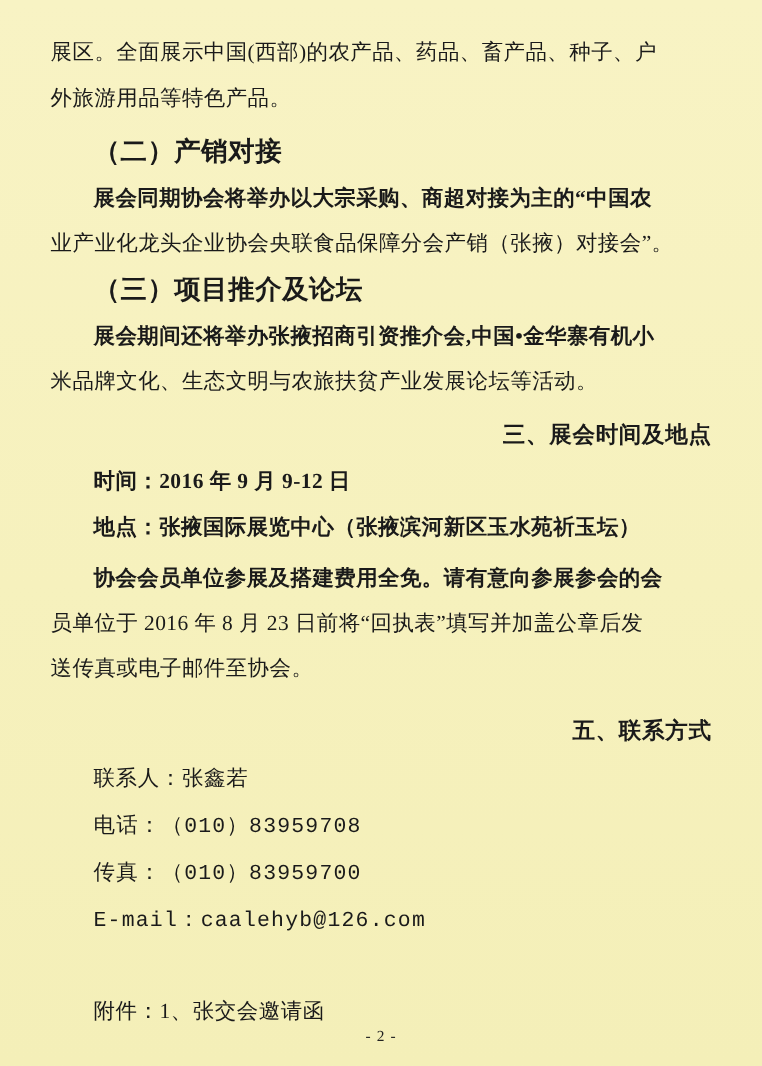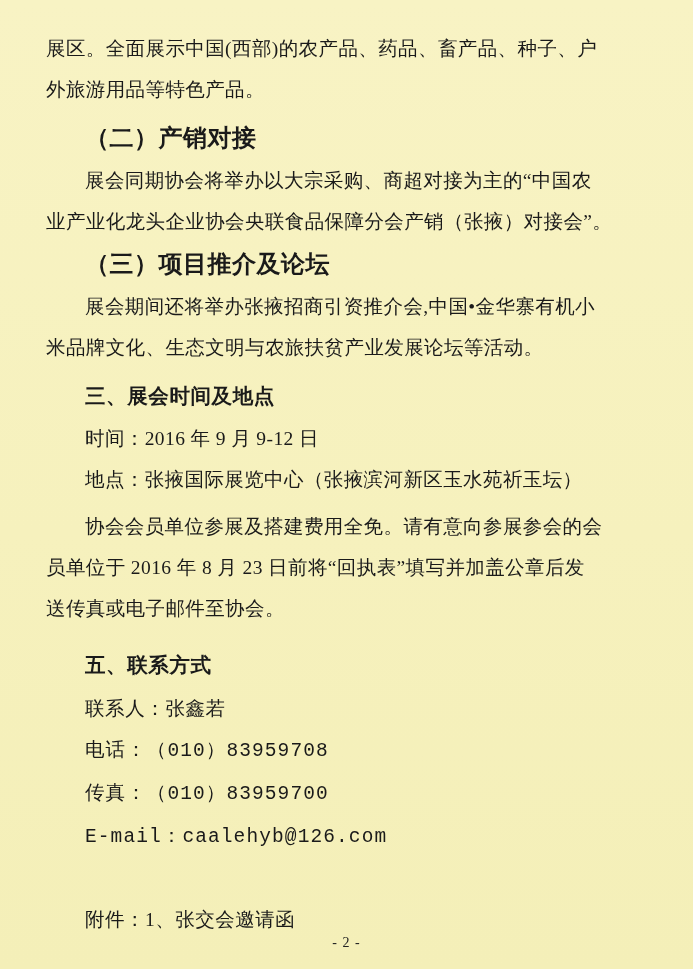--- a/index.html
+++ b/index.html
@@ -23,38 +23,40 @@
     background: linear-gradient(180deg, #f8f3c4 0%, #f6f1bd 55%, #f4efb8 100%);
   }
   .body-line {
     font-size: 19.5px;
     line-height: 41px;
     letter-spacing: 0.4px;
     white-space: nowrap;
   }
   .indent {
     text-indent: 39px;
+    font-weight: bold;
   }
   .heading {
     font-size: 20.5px;
     line-height: 44px;
     font-weight: bold;
     letter-spacing: 0.6px;
     white-space: nowrap;
   }
   .sub-heading {
     font-size: 24px;
     line-height: 44px;
     font-weight: bold;
     letter-spacing: 0.5px;
     text-indent: 39px;
     white-space: nowrap;
   }
   .heading.indent-h {
     text-indent: 39px;
+    text-align: right;
   }
   .block {
     margin: 0;
     padding: 0;
   }
   .spacer-sm { height: 6px; }
   .spacer-md { height: 14px; }
   .spacer-lg { height: 40px; }
   .contact-line {
     font-size: 19.5px;

